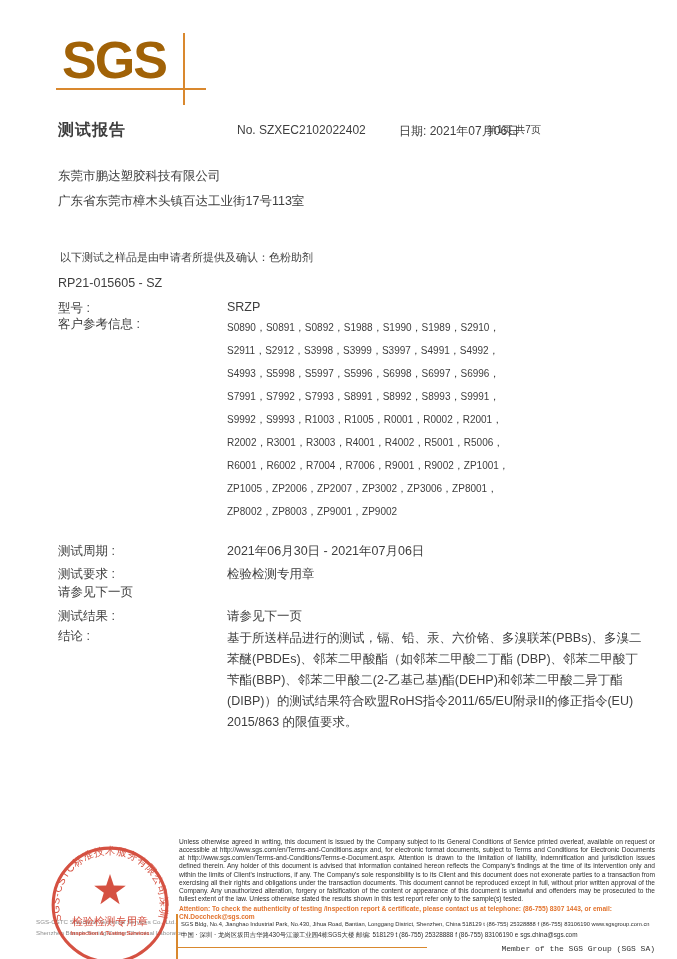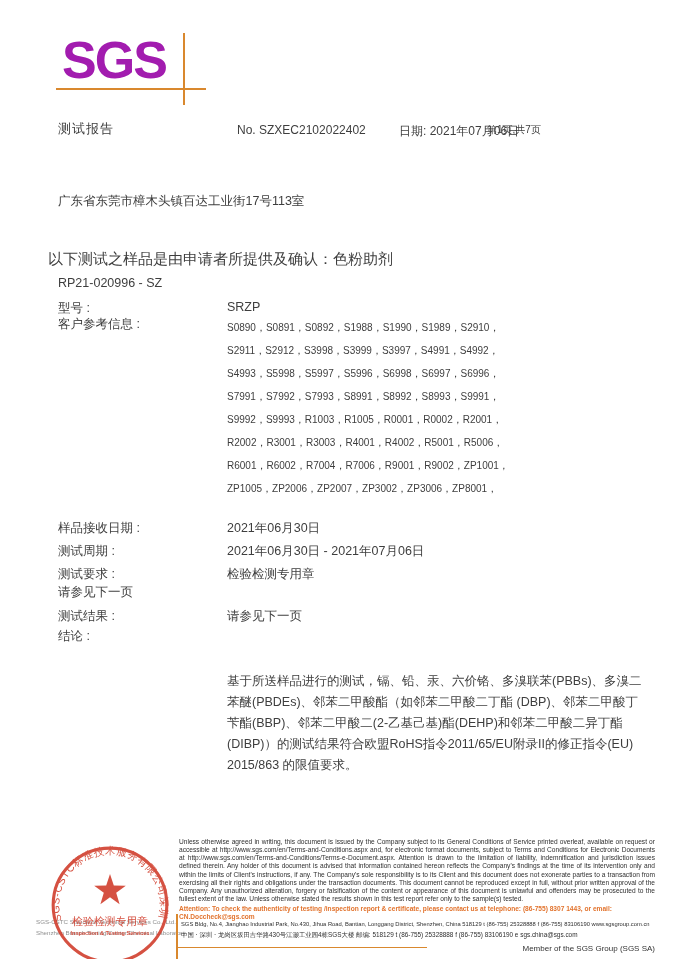--- a/index.html
+++ b/index.html
@@ -2,90 +2,88 @@
 <html><head>
 <meta charset="utf-8">
 <style>
   html,body{margin:0;padding:0;background:#e8e8e8;}
   .page{
     position:relative;width:677px;height:959px;margin:0 auto;background:#ffffff;
     overflow:hidden;font-family:"Liberation Sans","DejaVu Sans",sans-serif;color:#3e3e3e;
   }
   .abs{position:absolute;}
   
-  .logo-text{left:62px;top:34px;font-size:52px;font-weight:bold;color:#a21caf;letter-spacing:-2px;line-height:1;}
+  .logo-text{left:62px;top:34px;font-size:52px;font-weight:bold;color:#a16207;letter-spacing:-2px;line-height:1;}
   .logo-hline{left:56px;top:88px;width:150px;height:2px;background:#d9882e;}
   .logo-vline{left:183px;top:33px;width:2px;height:72px;background:#d9882e;}
   
-  .doc-title{left:58px;top:120px;font-size:13px;font-weight:normal;letter-spacing:1px;}
+  .doc-title{left:58px;top:120px;font-size:16px;font-weight:bold;letter-spacing:1px;}
   .report-no{left:213px;top:123px;font-size:12px;margin-left:24px;}
   .report-date{left:363px;top:123px;font-size:12px;margin-left:36px;}
   .report-page{left:487px;top:123px;font-size:10px;text-align:center;}
   
   .company{left:58px;top:168px;font-size:12.5px;}
   .address{left:58px;top:193px;font-size:12.5px;}
-  .intro{left:48px;top:250px;font-size:15px;}
+  .intro{left:60px;top:250px;font-size:11px;}
   
   .row{left:58px;font-size:12.5px;display:flex;}
   .row .lbl{width:169px;flex:0 0 169px;}
   .row .val{white-space:nowrap;}
   .ref-lines{left:227px;top:316px;font-size:10px;line-height:23px;}
-  .conclusion-row .val{white-space:normal;width:423px;line-height:21px;margin-top:43px;}
+  .conclusion-row .val{white-space:normal;width:423px;line-height:21px;}
   
   .foot-company{left:36px;top:917px;font-size:6.2px;color:#8f8f8f;line-height:1.7;}
   .disclaimer{left:179px;top:838px;width:476px;font-size:6.6px;line-height:8.15px;text-align:justify;color:#2f2f2f;}
   .attention{left:179px;top:905px;width:476px;font-size:6.6px;line-height:8.15px;font-weight:bold;color:#e2732d;}
   .addr-en{left:181px;top:921px;width:474px;font-size:5.8px;white-space:nowrap;color:#2f2f2f;}
   .addr-cn{left:181px;top:931px;width:474px;font-size:6.4px;white-space:nowrap;color:#2f2f2f;}
-  .member{left:400px;top:944px;width:255px;font-size:8px;text-align:right;color:#333;}
+  .member{left:400px;top:944px;width:255px;font-size:8px;text-align:right;color:#333;font-family:Liberation Mono, monospace;}
   .addr-mark-v{left:176px;top:914px;width:1.5px;height:45px;background:#d9882e;}
   .addr-mark-h{left:177px;top:947px;width:250px;height:1px;background:#d9882e;}
   .stamp{left:48px;top:843px;width:124px;height:124px;opacity:.88;}
 </style>
 </head>
 <body>
 
 <div class="page">
 
   <div class="abs logo-text">SGS</div>
   <div class="abs logo-hline"></div>
   <div class="abs logo-vline"></div>
 
   <div class="abs doc-title">测试报告</div>
   <div class="abs report-no">No. SZXEC2102022402</div>
   <div class="abs report-date">日期: 2021年07月06日</div>
   <div class="abs report-page">第1页,共7页</div>
 
+  <div class="abs company">东莞市鹏达塑胶科技有限公司</div>
   <div class="abs address">广东省东莞市樟木头镇百达工业街17号113室</div>
 
   <div class="abs intro">以下测试之样品是由申请者所提供及确认：色粉助剂</div>
 
   <div class="abs row" style="top:276px">
-    <span class="val">RP21-020996 - SZ</span>
+    <span class="val">RP21-015605 - SZ</span>
   </div>
   <div class="abs row" style="top:300px">
     <span class="lbl">型号 :</span>
     <span class="val">SRZP</span>
   </div>
   <div class="abs row" style="top:316px">
     <span class="lbl">客户参考信息 :</span>
   </div>
   <div class="abs ref-lines">
     <div>S0890，S0891，S0892，S1988，S1990，S1989，S2910，</div>
     <div>S2911，S2912，S3998，S3999，S3997，S4991，S4992，</div>
     <div>S4993，S5998，S5997，S5996，S6998，S6997，S6996，</div>
     <div>S7991，S7992，S7993，S8991，S8992，S8993，S9991，</div>
     <div>S9992，S9993，R1003，R1005，R0001，R0002，R2001，</div>
     <div>R2002，R3001，R3003，R4001，R4002，R5001，R5006，</div>
     <div>R6001，R6002，R7004，R7006，R9001，R9002，ZP1001，</div>
     <div>ZP1005，ZP2006，ZP2007，ZP3002，ZP3006，ZP8001，</div>
-  </div>
-  <div class="abs row" style="top:520px">
-    <span class="lbl">样品接收日期 :</span>
-    <span class="val">2021年06月30日</span>
+    <div>ZP8002，ZP8003，ZP9001，ZP9002</div>
   </div>
   <div class="abs row" style="top:543px">
     <span class="lbl">测试周期 :</span>
     <span class="val">2021年06月30日 - 2021年07月06日</span>
   </div>
   <div class="abs row" style="top:566px">
     <span class="lbl">测试要求 :</span>
     <span class="val">检验检测专用章</span>
   </div>
   <div class="abs row" style="top:584px">

